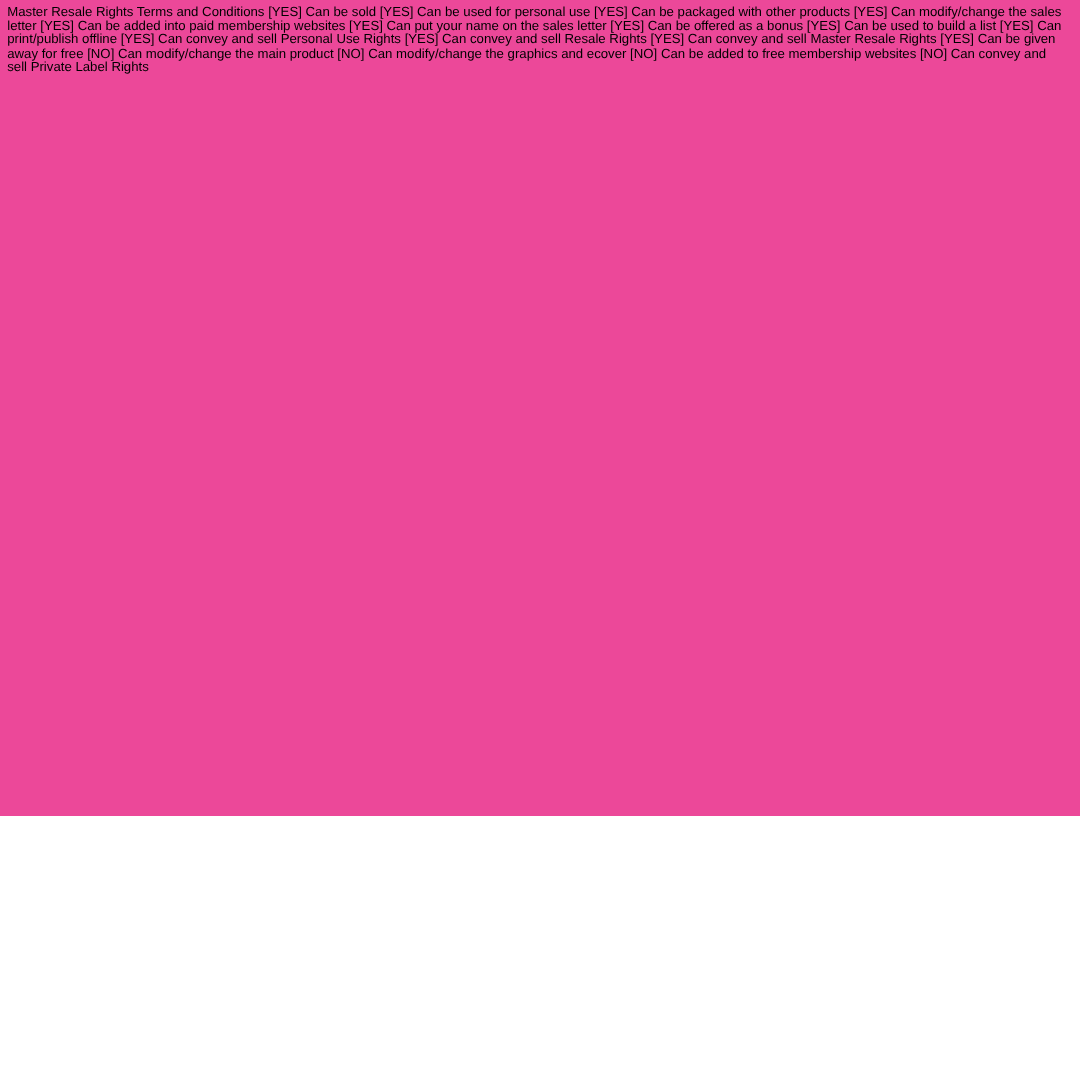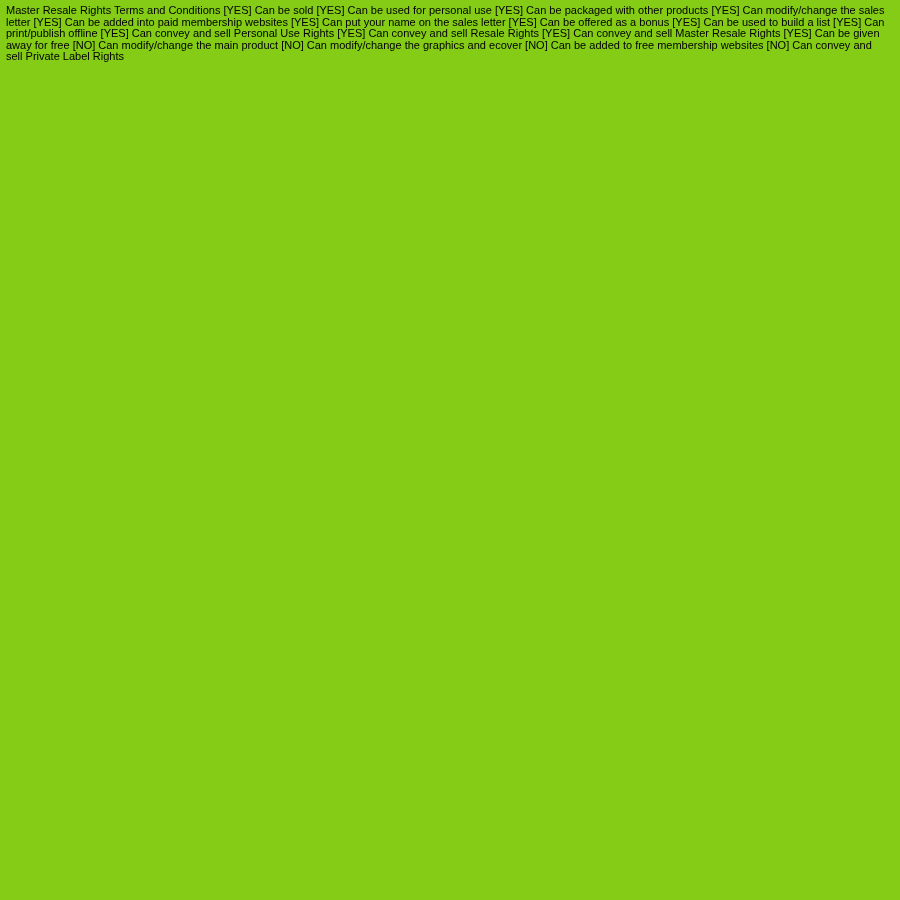--- a/index.html
+++ b/index.html
@@ -8,22 +8,22 @@
   }
   body {
     width: 900px;
     height: 900px;
     background: #ffffff;
     overflow: hidden;
   }
   .page {
     position: relative;
     width: 900px;
-    height: 900px;
-    background: #84cc16;
+    height: 680px;
+    background: #ec4899;
   }
   .terms {
     position: absolute;
     top: 5px;
     left: 6px;
     width: 882px;
     margin: 0;
     font-family: "Liberation Sans", sans-serif;
     font-size: 11px;
     line-height: 11.6px;

